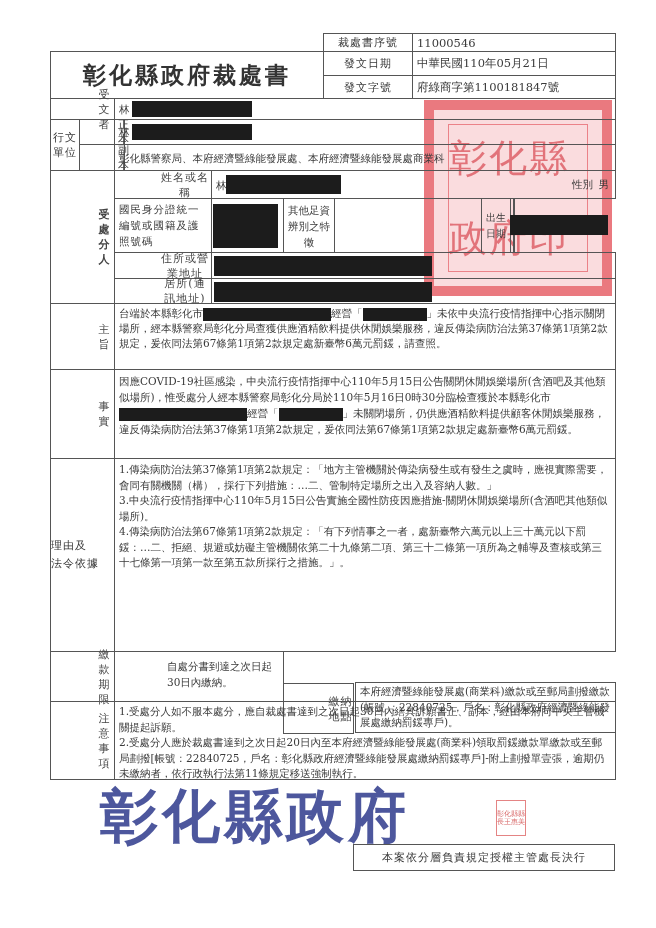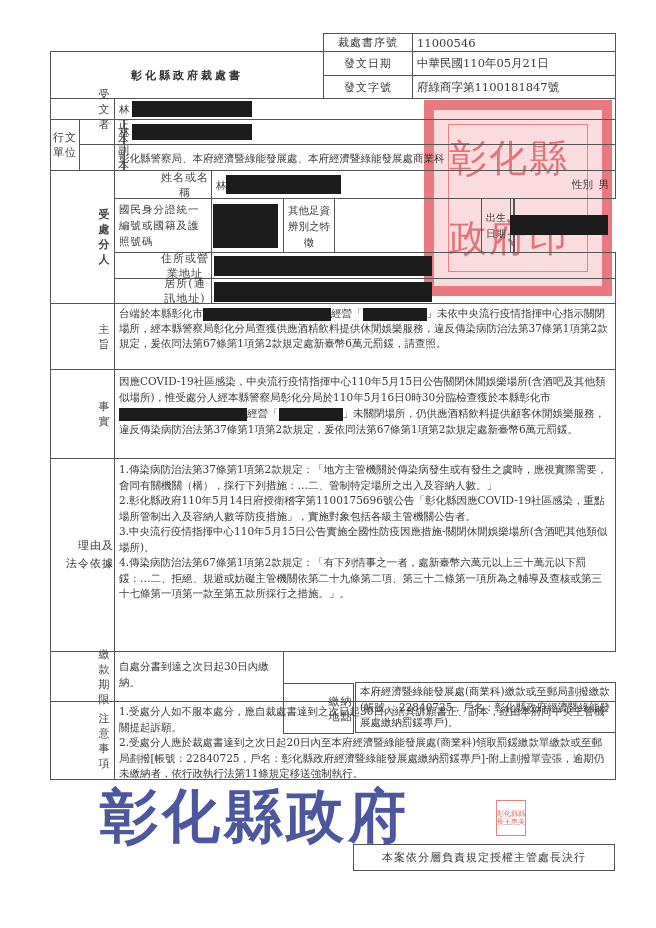--- a/index.html
+++ b/index.html
@@ -30,21 +30,21 @@
 <body>
 
 <div class="abs b" style="left:323px;top:33px;width:90px;height:19px;">
     <div class="meta-lbl" style="height:100%;">裁處書序號</div>
   </div>
 <div class="abs b" style="left:412px;top:33px;width:204px;height:19px;">
     <div class="meta-val" style="height:100%;">11000546</div>
   </div>
 
 <div class="abs b" style="left:50px;top:51px;width:274px;height:48px;display:flex;align-items:center;justify-content:center;">
-  <span style="font-size:11px;font-weight:bold;letter-spacing:3px;color:#333;text-align:center;">彰化縣政府裁處書</span>
+  <span style="font-size:23px;font-weight:bold;letter-spacing:3px;color:#333;text-align:center;">彰化縣政府裁處書</span>
 </div>
 <div class="abs b" style="left:323px;top:51px;width:90px;height:25px;">
     <div class="meta-lbl" style="height:100%;">發文日期</div>
   </div>
 <div class="abs b" style="left:412px;top:51px;width:204px;height:25px;">
     <div class="meta-val" style="height:100%;">中華民國110年05月21日</div>
   </div>
 <div class="abs b" style="left:323px;top:75px;width:90px;height:24px;">
     <div class="meta-lbl" style="height:100%;">發文字號</div>
   </div>
@@ -116,36 +116,35 @@
   </div>
 </div>
 
 <div class="abs b lbl" style="left:50px;top:369px;width:65px;height:90px;">事實</div>
 <div class="abs b" style="left:114px;top:369px;width:502px;height:90px;">
   <div class="txt" style="padding-top:3px;line-height:16px;">
     <span>因應COVID-19社區感染，中央流行疫情指揮中心110年5月15日公告關閉休閒娛樂場所(含酒吧及其他類似場所)，惟受處分人經本縣警察局彰化分局於110年5月16日0時30分臨檢查獲於本縣彰化市</span><span style="display:inline-block;width:128px;height:13px;background:#1c1c1c;vertical-align:middle;"></span><span>經營「</span><span style="display:inline-block;width:64px;height:13px;background:#1c1c1c;vertical-align:middle;"></span><span>」未關閉場所，仍供應酒精飲料提供顧客休閒娛樂服務，違反傳染病防治法第37條第1項第2款規定，爰依同法第67條第1項第2款規定處新臺幣6萬元罰鍰。</span>
   </div>
 </div>
 
-<div class="abs b" style="left:50px;top:458px;width:65px;height:194px;display:flex;flex-direction:column;align-items:flex-end;justify-content:center;font-size:11px;letter-spacing:1px;line-height:18px;">
+<div class="abs b" style="left:50px;top:458px;width:65px;height:194px;display:flex;flex-direction:column;align-items:flex-start;justify-content:center;font-size:11px;letter-spacing:1px;line-height:18px;">
   <span>理由及</span>
   <span>法令依據</span>
 </div>
 <div class="abs b" style="left:114px;top:458px;width:502px;height:194px;">
   <div class="txt" style="padding-top:3px;line-height:15.5px;">
     <div>1.傳染病防治法第37條第1項第2款規定：「地方主管機關於傳染病發生或有發生之虞時，應視實際需要，會同有關機關（構），採行下列措施：…二、管制特定場所之出入及容納人數。」</div>
-    <div>2.彰化縣政府110年5月14日府授衛稽字第1100175696號公告「彰化縣因應COVID-19社區感染，重點場所管制出入及容納人數等防疫措施」，實施對象包括各級主管機關公告者。</div>
     <div>3.中央流行疫情指揮中心110年5月15日公告實施全國性防疫因應措施-關閉休閒娛樂場所(含酒吧其他類似場所)。</div>
     <div>4.傳染病防治法第67條第1項第2款規定：「有下列情事之一者，處新臺幣六萬元以上三十萬元以下罰鍰：…二、拒絕、規避或妨礙主管機關依第二十九條第二項、第三十二條第一項所為之輔導及查核或第三十七條第一項第一款至第五款所採行之措施。」。</div>
   </div>
 </div>
 
 <div class="abs b lbl" style="left:50px;top:651px;width:65px;height:51px;">繳款期限</div>
 <div class="abs b" style="left:114px;top:651px;width:170px;height:51px;">
-  <div class="txt" style="padding-top:6px;line-height:16px;">自處分書到達之次日起30日內繳納。</div>
+  <div class="txt" style="padding-top:6px;line-height:16px;margin-left:48px;">自處分書到達之次日起30日內繳納。</div>
 </div>
 <div class="abs b lbl" style="left:283px;top:651px;width:71px;height:51px;margin-top:32px;">繳納地點</div>
 <div class="abs b" style="left:355px;top:682px;width:261px;height:51px;">
   <div class="txt" style="line-height:15.5px;padding-top:1px;">本府經濟暨綠能發展處(商業科)繳款或至郵局劃撥繳款(帳號 ：22840725，戶名：彰化縣政府經濟暨綠能發展處繳納罰鍰專戶)。</div>
 </div>
 
 <div class="abs b lbl" style="left:50px;top:701px;width:65px;height:79px;">注意事項</div>
 <div class="abs b" style="left:114px;top:701px;width:502px;height:79px;">
   <div class="txt" style="line-height:15.5px;padding-top:2px;">
     <div>1.受處分人如不服本處分，應自裁處書達到之次日起30日內繕具訴願書正、副本，經由本府向中央主管機關提起訴願。</div>

